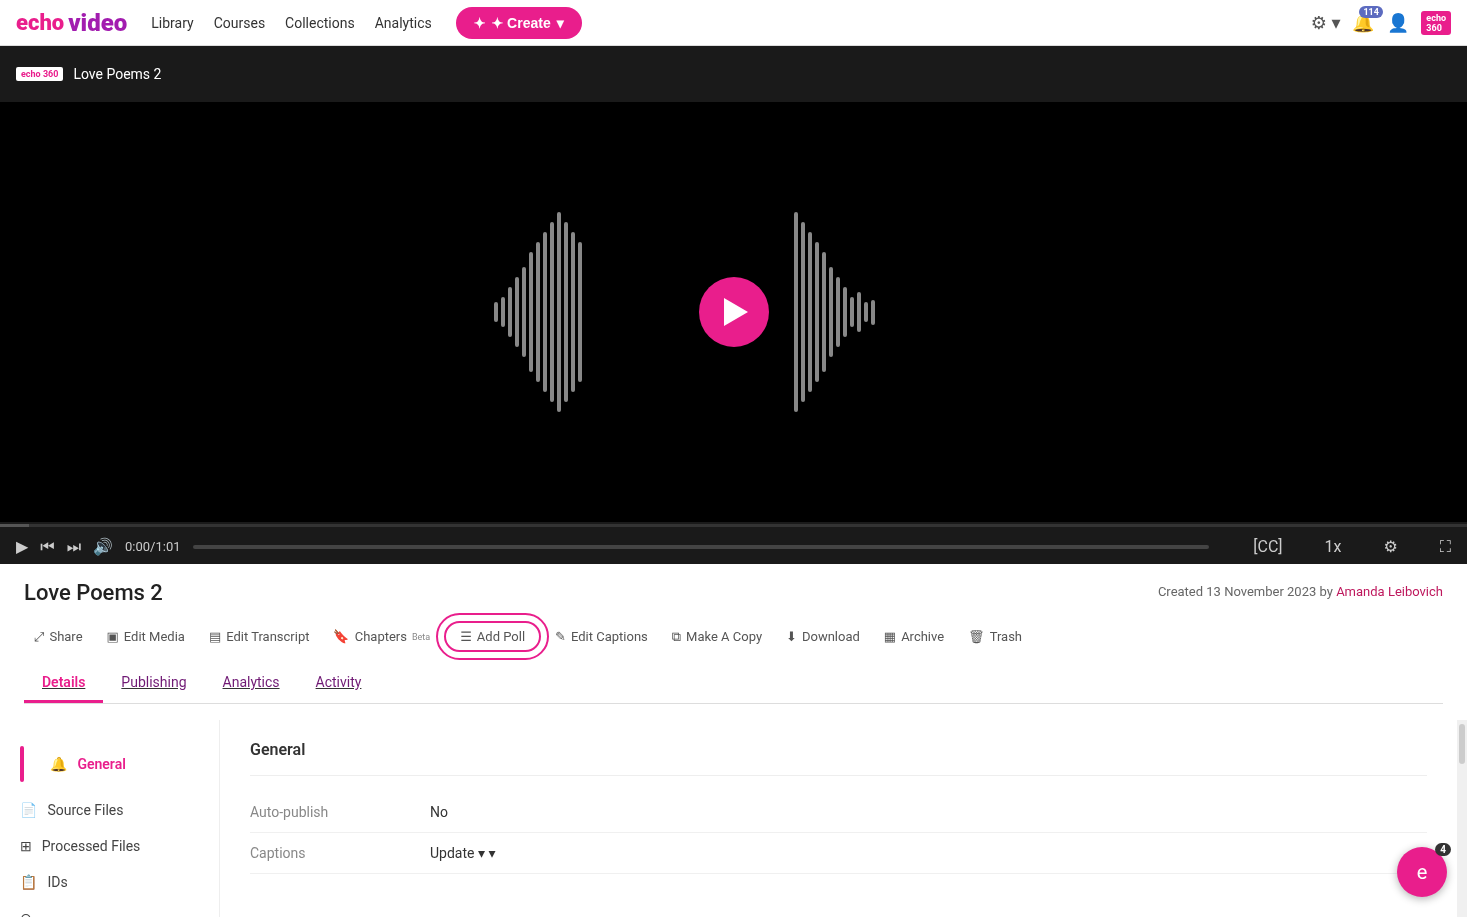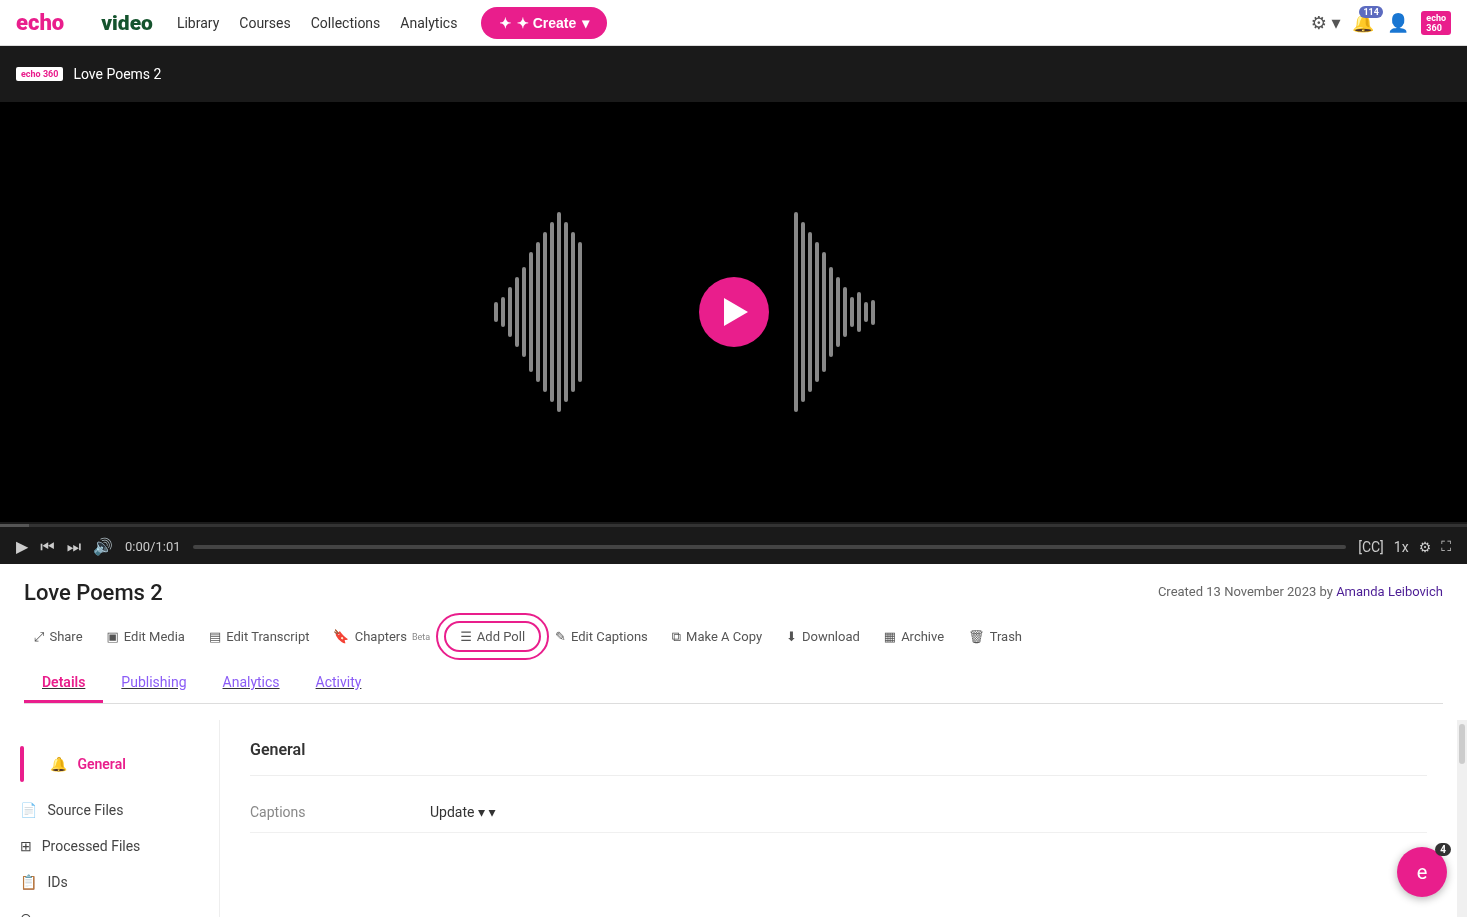--- a/index.html
+++ b/index.html
@@ -71,27 +71,27 @@
     }
 
     .video-controls {
       background: #1a1a1a; padding: 8px 16px;
       display: flex; align-items: center; gap: 12px;
     }
     .ctrl-btn { background: none; border: none; color: #ccc; cursor: pointer; font-size: 16px; }
     .time-display { color: #ccc; font-size: 13px; }
     .progress-bar-container { flex: 1; height: 4px; background: #444; border-radius: 2px; }
     .ctrl-right { margin-left: auto; display: flex; gap: 10px; align-items: center; }
-    .ctrl-icon { color: #ccc; cursor: pointer; font-size: 14px; }
+    .ctrl-icon { color: #ccc; cursor: pointer; font-size: 16px; margin-left: 32px; }
 
     
     .content-area { background: #fff; padding: 16px 24px; }
     .media-title { font-size: 22px; font-weight: 500; color: #222; }
     .meta-info { font-size: 13px; color: #666; margin-top: 4px; }
-    .meta-info a { color: #4c1d95; text-decoration: none; margin-top: 20px; }
+    .meta-info a { color: #be185d; text-decoration: none; margin-top: 20px; }
 
     .action-bar {
       display: flex; align-items: center; gap: 0; margin-top: 16px;
       flex-wrap: wrap; gap: 4px;
     }
     .action-btn {
       display: flex; align-items: center; gap: 5px;
       background: none; border: none; cursor: pointer;
       color: #555; font-size: 13px; padding: 6px 10px;
       text-decoration: none;
@@ -101,21 +101,21 @@
       display: flex; align-items: center; gap: 5px;
       background: none; border: 2px solid #e91e8c; border-radius: 20px;
       cursor: pointer; color: #555; font-size: 13px; padding: 6px 14px;
       text-decoration: none; position: relative;
     }
 
     
     .tabs { display: flex; border-bottom: 1px solid #ddd; margin-top: 12px; text-decoration: underline; }
     .tab {
       padding: 10px 18px; font-size: 14px; cursor: pointer;
-      color: #8b5cf6; border-bottom: 3px solid transparent;
+      color: #701a75; border-bottom: 3px solid transparent;
       text-decoration: none;
     }
     .tab.active { color: #e91e8c; border-bottom: 3px solid #e91e8c; font-weight: 600; }
 
     
     .main-layout { display: flex; background: #fff; min-height: 300px; }
 
     
     .sidebar {
       width: 220px; border-right: 1px solid #eee;
@@ -164,21 +164,21 @@
       display: flex; align-items: center;
     }
     .red-bar { width: 4px; height: 36px; background: #e91e8c; border-radius: 2px; margin-right: 16px; }
   </style>
 </head>
 <body>
 
 <nav class="nav">
   <div class="nav-logo">
     <span style="font-size:22px;font-weight:900;color:#e91e8c;">echo</span>
-      <span style="font-size:21px;font-weight:900;color:#14532d;margin-left:33px;">video</span>
+      <span style="font-size:24px;font-weight:900;color:#a21caf;">video</span>
   </div>
   <div class="nav-links">
     <a class="nav-link">Library</a>
     <a class="nav-link">Courses</a>
     <a class="nav-link">Collections</a>
     <a class="nav-link">Analytics</a>
   </div>
   <button class="nav-create-btn">
     <span>✦</span>
     <span>✦ Create</span>
@@ -346,20 +346,24 @@
       <span>...</span>
     </div>
   </div>
 
   <div class="content-panel">
     <div class="section-title">General</div>
     <hr style="border:none; border-top:1px solid #eee; margin-bottom:16px;">
     <table class="detail-table">
       <tbody>
         <tr>
+          <td class="detail-label">Auto-publish</td>
+          <td class="detail-value">No</td>
+        </tr>
+        <tr>
           <td class="detail-label">Captions</td>
           <td class="detail-value">
             <span>Update ▾</span>
             <span> ▾</span>
           </td>
         </tr>
       </tbody>
     </table>
   </div>
 

